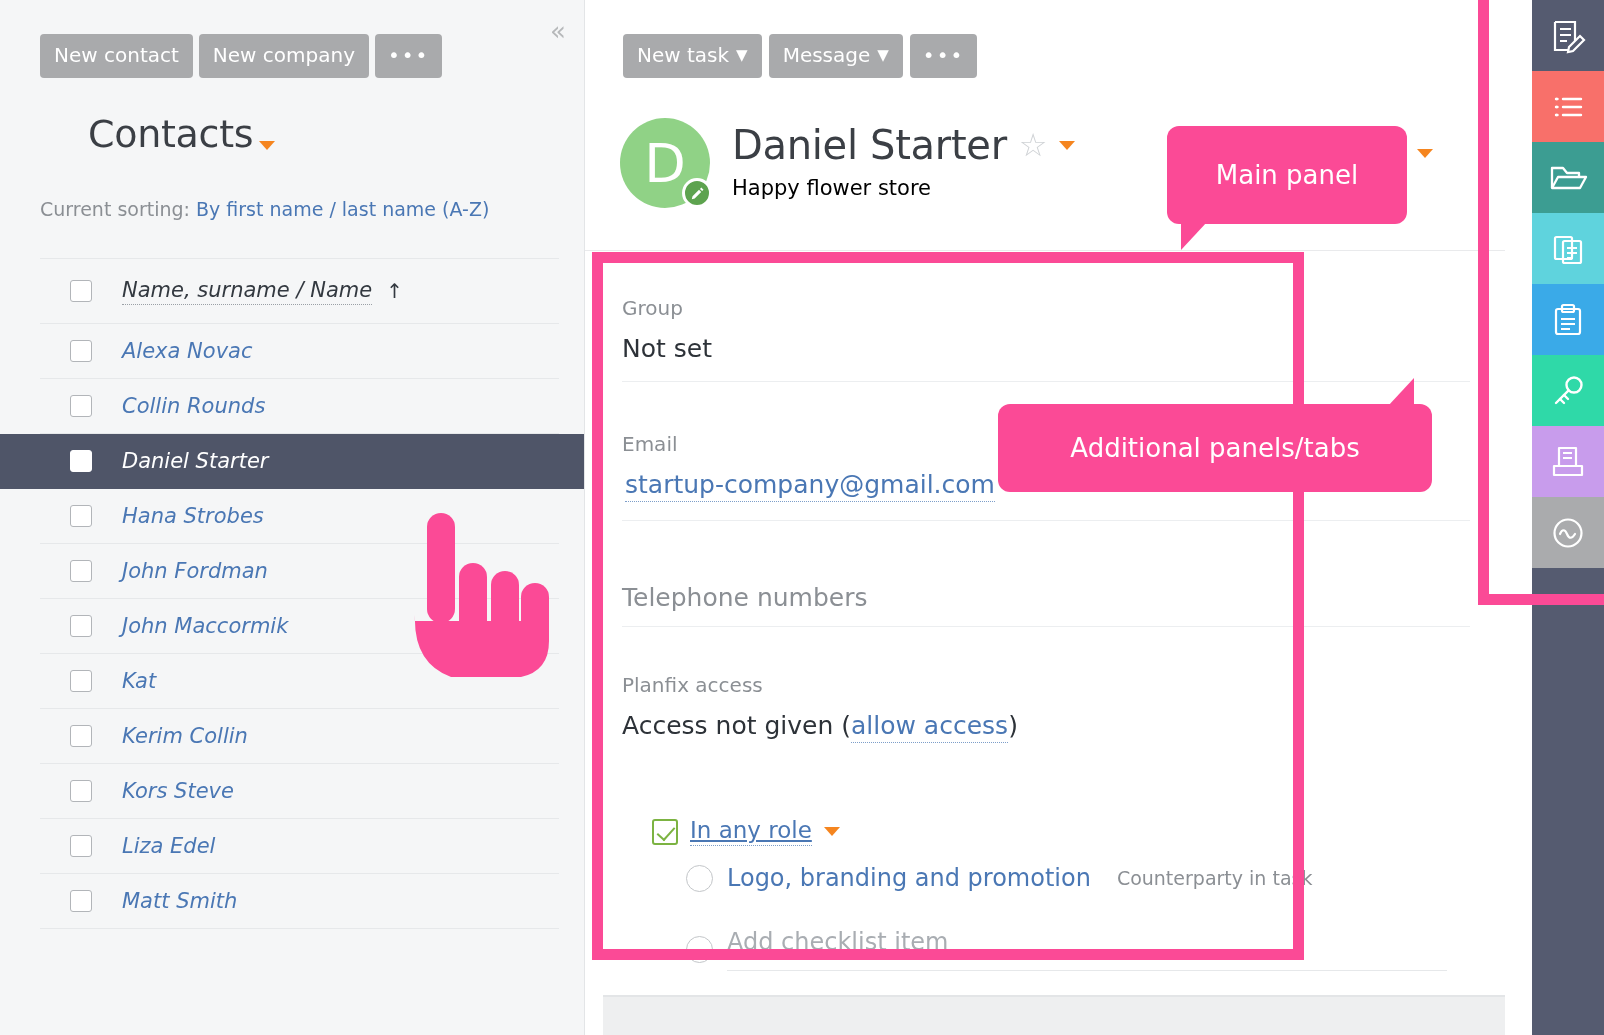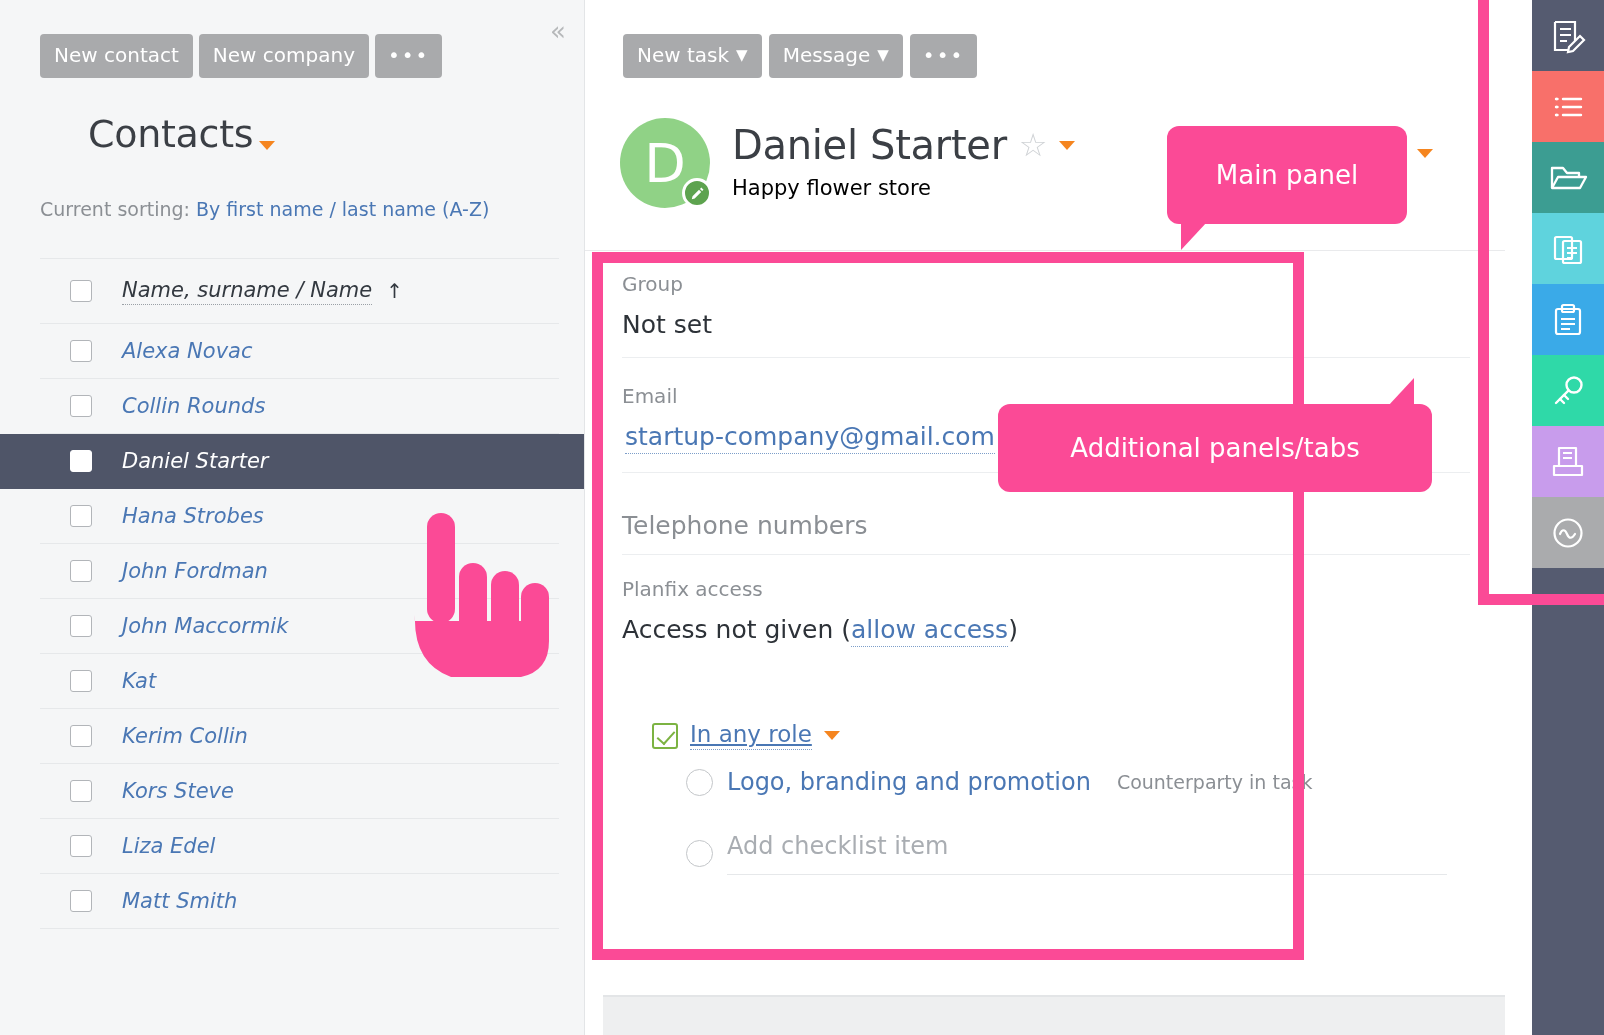--- a/index.html
+++ b/index.html
@@ -289,20 +289,21 @@
   .fields {
     position: absolute;
     top: 272px;
     left: 37px;
     right: 35px;
   }
   .field {
     padding-bottom: 18px;
     border-bottom: 1px solid #eceef0;
     margin-bottom: 0;
+    margin-top: 24px;
   }
   .field.nobord { border-bottom: none; }
   .field-label {
     font-size: 20px;
     color: #8b8f94;
     margin-bottom: 14px;
   }
   .field-value {
     font-size: 25px;
     color: #2d3238;

